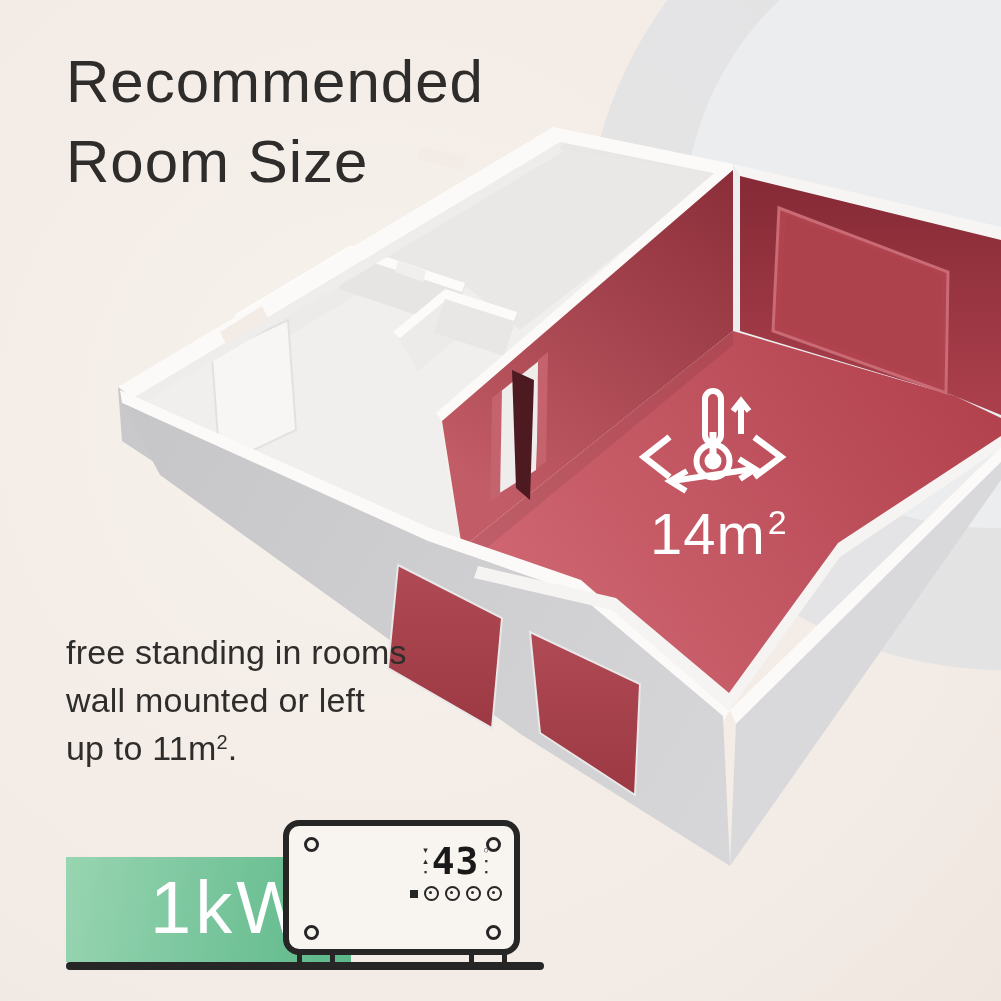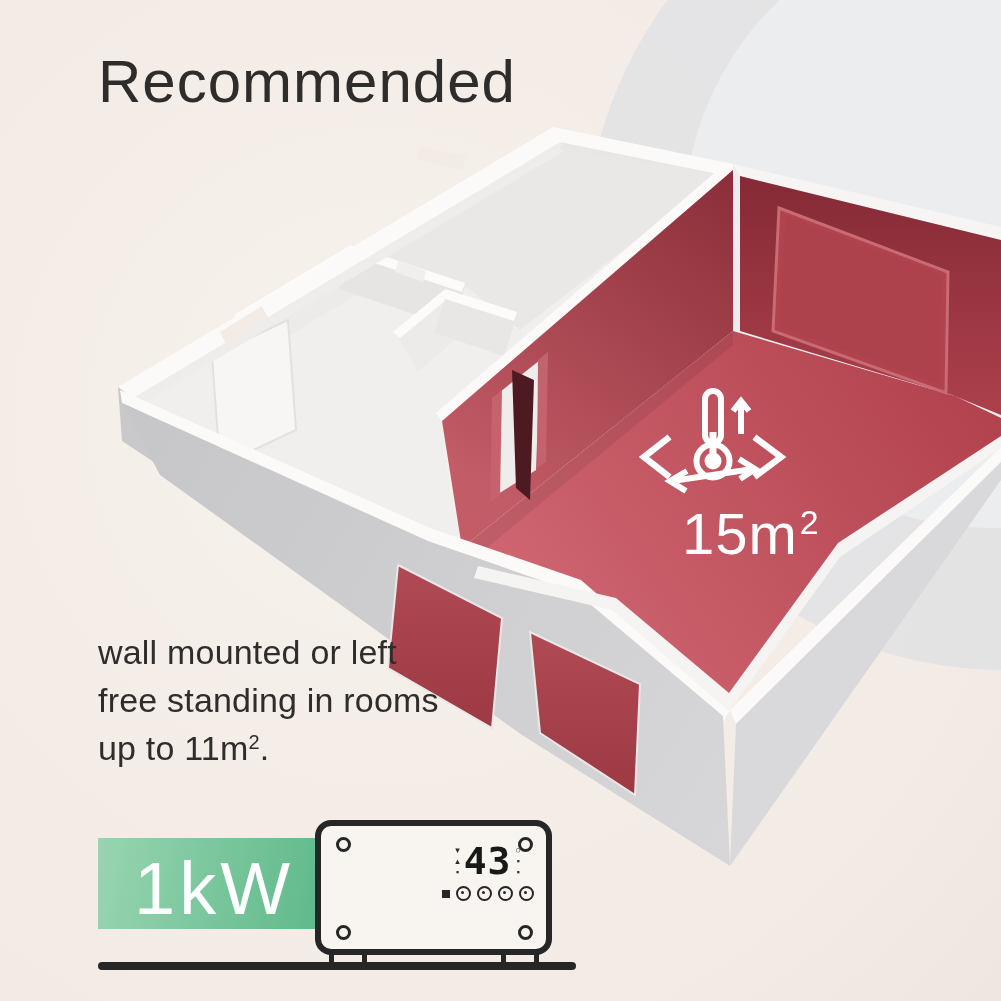--- a/index.html
+++ b/index.html
@@ -1,29 +1,30 @@
 <!DOCTYPE html>
 <html><head>
 <meta charset="utf-8">
 <style>
   html,body{margin:0;padding:0;background:#e9e2dc;}
   #stage{
     position:relative;width:1001px;height:1001px;overflow:hidden;
     font-family:"Liberation Sans", sans-serif;color:#2f2d2b;
   }
   #scene{position:absolute;inset:0;z-index:0;}
-  .overlay{position:absolute;z-index:2;margin-left:32px;}
+  .overlay{position:absolute;z-index:2;}
   .title{left:66px;top:42px;font-size:60px;line-height:80px;letter-spacing:1px;font-weight:400;}
   .desc{left:66px;top:628px;font-size:34px;line-height:48px;letter-spacing:.2px;}
   .desc .sup{font-size:20px;position:relative;top:-11px;}
   .area-label{left:650px;top:500px;font-size:58px;color:#ffffff;letter-spacing:1px;}
   .area-label .sup{font-size:34px;position:relative;top:-20px;margin-left:2px;}
   .badge{
-    left:66px;top:838px;width:237px;height:91px;z-index:1;
+    left:66px;top:857px;width:237px;height:105px;z-index:1;
     background:linear-gradient(100deg,#98d5b1 0%,#7cc79f 45%,#5cb888 100%);
+    padding-left:48px;
   }
   .badge-label{font-size:74px;color:#fff;padding-left:36px;line-height:101px;letter-spacing:4px;}
   .baseline{left:66px;top:962px;width:478px;height:8px;background:#262626;border-radius:4px;z-index:1;}
   .heater{left:283px;top:820px;width:237px;height:152px;z-index:2;}
   .heater-body{
     position:absolute;left:0;top:0;width:237px;height:135px;box-sizing:border-box;
     border:6px solid #262626;border-radius:16px;background:#f8f4ef;
   }
   .screw{position:absolute;width:9px;height:9px;border:3px solid #262626;border-radius:50%;background:#f8f4ef;}
   .screw.tl{left:15px;top:11px}.screw.tr{left:197px;top:11px}
@@ -133,29 +134,30 @@
       <polyline points="667,439 644,457 667,475" stroke-width="6.5" stroke-linecap="square"></polyline>
       <polyline points="757,439 781,457 757,475" stroke-width="6.5" stroke-linecap="square"></polyline>
       <line x1="672" y1="481" x2="753" y2="469"></line>
       <polyline points="687,471 670,481 686,491"></polyline>
       <polyline points="739,459 755,469 740,479"></polyline>
     </g>
   </svg>
 
   <div class="overlay title">
     <div>Recommended</div>
+    <div>Room Size</div>
   </div>
 
   <div class="overlay area-label">
-    <span>15m</span><span class="sup">2</span>
+    <span>14m</span><span class="sup">2</span>
   </div>
 
   <div class="overlay desc">
+    <div>free standing in rooms</div>
     <div>wall mounted or left</div>
-    <div>free standing in rooms</div>
     <div><span>up to 11m</span><span class="sup">2</span><span>.</span></div>
   </div>
 
   <div class="overlay badge">
     <div class="badge-label">1kW</div>
   </div>
 
   <div class="overlay baseline"></div>
 
   <div class="overlay heater">

